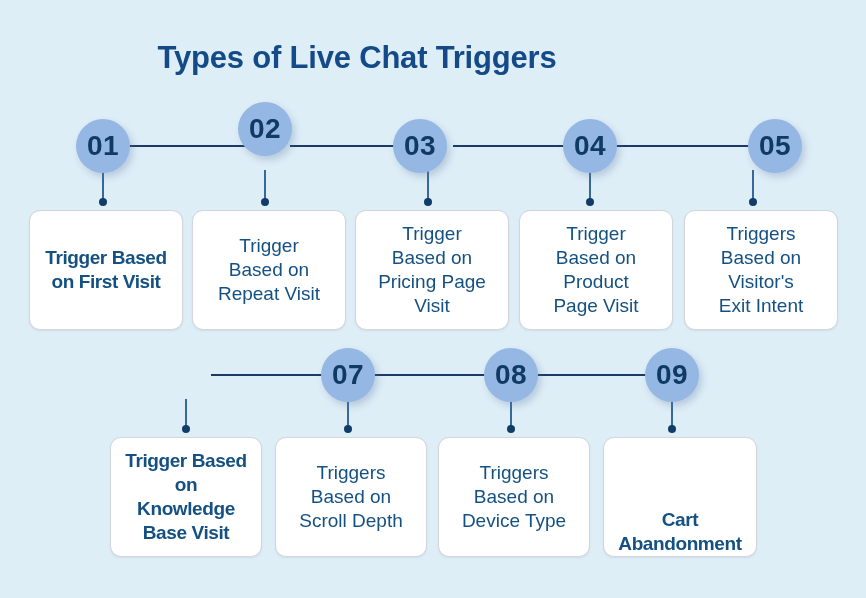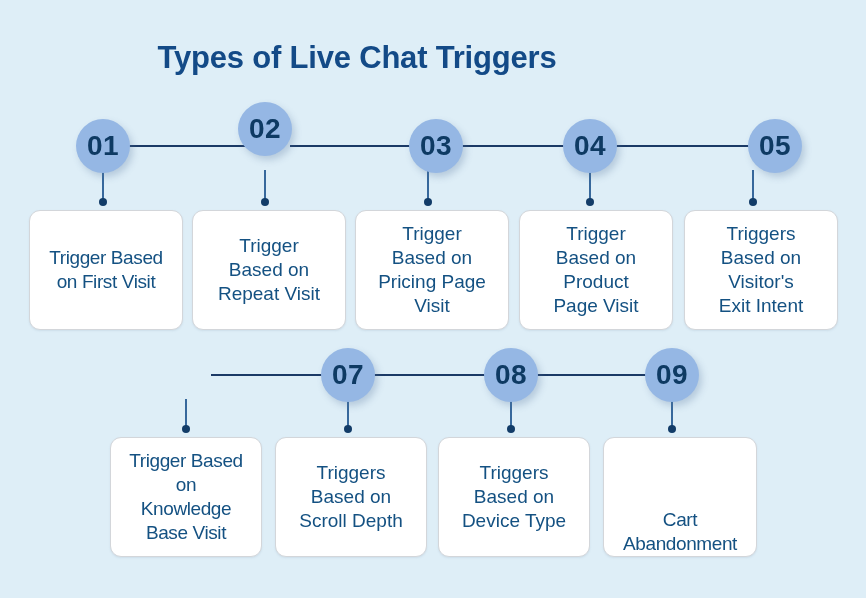--- a/index.html
+++ b/index.html
@@ -94,20 +94,21 @@
   }
   .card-text {
     font-size: 19px;
     line-height: 1.26;
     color: #145182;
     padding: 0 2px;
     white-space: pre-line;
   }
   .card-text.tight {
     letter-spacing: -0.4px;
+    font-weight: bold;
   }
 </style>
 </head>
 <body>
 
 <div id="canvas">
 
   <div class="page-title">Types of Live Chat Triggers</div>
 
   <div class="rail" style="left:128px; top:145px; width:139px;"></div>
@@ -125,21 +126,21 @@
   <div class="stem-dot" style="left:586px; top:198px;"></div>
   <div class="stem" style="left:752px; top:170px; height:32px;"></div>
   <div class="stem-dot" style="left:749px; top:198px;"></div>
 
   <div class="node" style="left:76px; top:119px;">
     <span class="node-label">01</span>
   </div>
   <div class="node" style="left:238px; top:102px;">
     <span class="node-label">02</span>
   </div>
-  <div class="node" style="left:409px; top:119px;">
+  <div class="node" style="left:393px; top:119px;">
     <span class="node-label">03</span>
   </div>
   <div class="node" style="left:563px; top:119px;">
     <span class="node-label">04</span>
   </div>
   <div class="node" style="left:748px; top:119px;">
     <span class="node-label">05</span>
   </div>
 
   <div class="card" style="left:29px; top:210px; width:154px; height:120px;">

